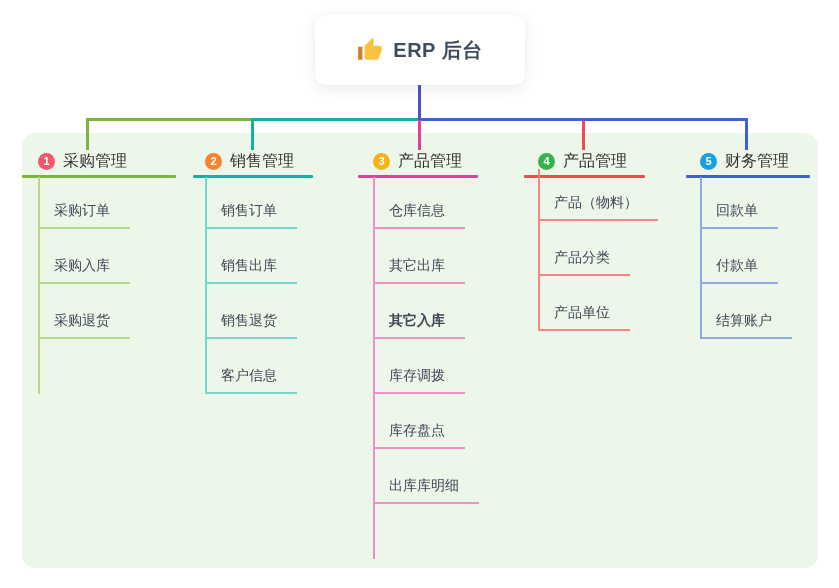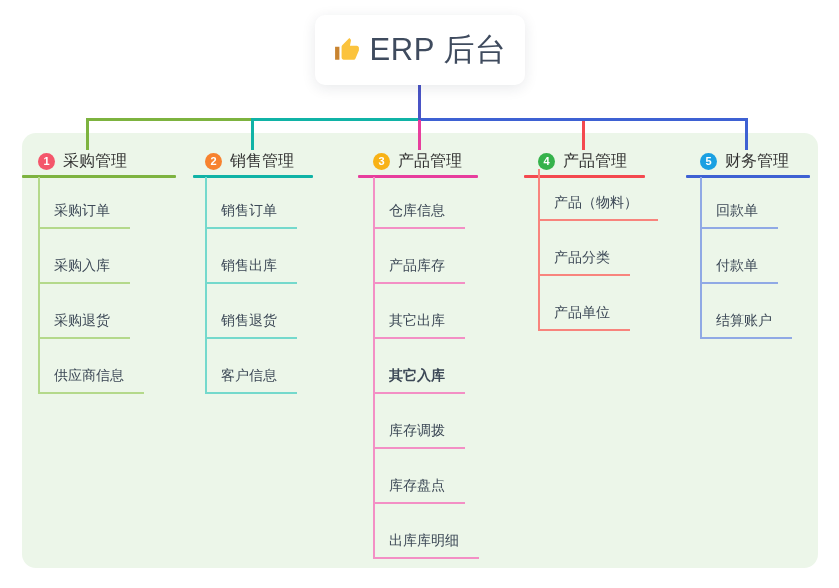--- a/index.html
+++ b/index.html
@@ -24,22 +24,22 @@
     background: #ffffff;
     border-radius: 10px;
     box-shadow: 0 3px 14px rgba(30, 41, 59, 0.10);
     display: flex;
     align-items: center;
     justify-content: center;
     gap: 10px;
     z-index: 5;
   }
   .root-title {
-    font-size: 31px;
-    font-weight: 400;
+    font-size: 20px;
+    font-weight: 700;
     letter-spacing: 0.5px;
   }
   .seg { position: absolute; z-index: 1; }
   .branch-header {
     position: absolute;
     height: 22px;
     display: flex;
     align-items: center;
     gap: 8px;
     z-index: 3;
@@ -109,23 +109,20 @@
         <div class="trunk" style="height: 217px; background: rgb(180, 217, 139);"></div>
         <div class="child-row" style="border-bottom: 2px solid rgb(180, 217, 139);">
           <span style="color: rgb(60, 72, 86);">采购订单</span>
         </div>
         <div class="child-row" style="border-bottom: 2px solid rgb(180, 217, 139);">
           <span style="color: rgb(60, 72, 86);">采购入库</span>
         </div>
         <div class="child-row" style="border-bottom: 2px solid rgb(180, 217, 139);">
           <span style="color: rgb(60, 72, 86);">采购退货</span>
         </div>
-        <div class="child-row" style="border-bottom: 2px solid rgb(180, 217, 139);">
-          <span style="color: rgb(60, 72, 86);">供应商信息</span>
-        </div>
       </div>
       <div class="branch-header" style="left: 205px; top: 150px;">
         <span class="badge" style="background: rgb(247, 130, 47);">2</span>
         <span class="branch-label" style="color: rgb(51, 51, 51);">销售管理</span>
       </div>
       <div class="branch-underline" style="left: 193px; top: 175px; width: 120px; background: rgb(16, 179, 166);"></div>
       <div class="children" style="left: 205px; top: 174px;">
         <div class="trunk" style="height: 217px; background: rgb(116, 217, 204);"></div>
         <div class="child-row" style="border-bottom: 2px solid rgb(116, 217, 204);">
           <span style="color: rgb(60, 72, 86);">销售订单</span>
@@ -142,23 +139,20 @@
       </div>
       <div class="branch-header" style="left: 373px; top: 150px;">
         <span class="badge" style="background: rgb(248, 178, 22);">3</span>
         <span class="branch-label" style="color: rgb(51, 51, 51);">产品管理</span>
       </div>
       <div class="branch-underline" style="left: 358px; top: 175px; width: 120px; background: rgb(231, 62, 157);"></div>
       <div class="children" style="left: 373px; top: 174px;">
         <div class="trunk" style="height: 382px; background: rgb(243, 143, 197);"></div>
         <div class="child-row" style="border-bottom: 2px solid rgb(243, 143, 197);">
           <span style="color: rgb(60, 72, 86);">仓库信息</span>
-        </div>
-        <div class="child-row" style="border-bottom: 2px solid rgb(243, 143, 197);">
-          <span style="color: rgb(60, 72, 86);">产品库存</span>
         </div>
         <div class="child-row" style="border-bottom: 2px solid rgb(243, 143, 197);">
           <span style="color: rgb(60, 72, 86);">其它出库</span>
         </div>
         <div class="child-row" style="border-bottom: 2px solid rgb(243, 143, 197); font-weight: bold;">
           <span style="color: rgb(60, 72, 86);">其它入库</span>
         </div>
         <div class="child-row" style="border-bottom: 2px solid rgb(243, 143, 197);">
           <span style="color: rgb(60, 72, 86);">库存调拨</span>
         </div>

